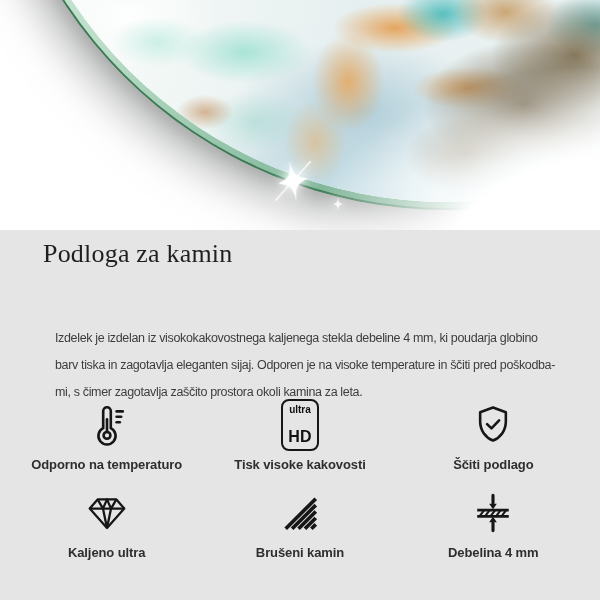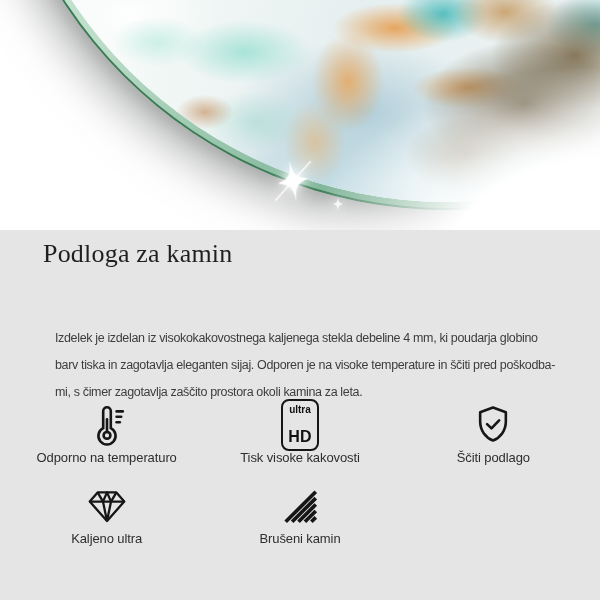--- a/index.html
+++ b/index.html
@@ -63,21 +63,21 @@
   .desc{position:absolute;left:43px;top:313px;margin:12px;color:#3d3d3d;}
   .desc span{display:block;white-space:nowrap;font-size:12.5px;letter-spacing:-.35px;line-height:27px;}
 
   
   .features{
     position:absolute;left:10px;top:400px;width:580px;
     display:grid;grid-template-columns:1fr 1fr 1fr;row-gap:16px;
   }
   .feature{display:flex;flex-direction:column;align-items:center;}
   .icon-box{height:50px;display:flex;align-items:center;justify-content:center;}
-  .feature .label{font-size:13px;color:#2e2e2e;letter-spacing:-.1px;}
+  .feature .label{margin-top:7px;font-size:13px;color:#2e2e2e;letter-spacing:-.1px;font-weight:bold;}
   .uhd{
     width:38px;height:52px;border:2.4px solid #161616;border-radius:8px;box-sizing:border-box;
     display:flex;flex-direction:column;align-items:center;justify-content:center;line-height:1;color:#111;
   }
   .uhd-small{font-size:10px;font-weight:700;}
   .uhd-big{font-size:16px;font-weight:800;letter-spacing:.2px;margin-top:14px;}
 </style>
 </head>
 <body>
 
@@ -163,15 +163,26 @@
           <path d="M4.2 20.6 20.6 4.2"></path>
           <path d="M7.7 20.6 20.6 7.7"></path>
           <path d="M11.2 20.6 20.6 11.2"></path>
           <path d="M14.7 20.6 20.6 14.7"></path>
           <path d="M18.2 20.6 20.6 18.2"></path>
         </svg>
       </div>
       <div class="label">Brušeni kamin</div>
     </div>
 
+    <div class="feature">
+      <div class="icon-box">
+        <svg width="44" height="44" viewBox="0 0 24 24" fill="none" stroke="#161616">
+          <path stroke-width="1.5" d="M3.4 10.4h17.2M3.4 13.8h17.2"></path>
+          <path stroke-width="1.1" d="M4.8 13.6l2.3-3M7.8 13.6l2.3-3M10.8 13.6l2.3-3M13.8 13.6l2.3-3M16.8 13.6l2.3-3"></path>
+          <path stroke-width="1.7" stroke-linecap="round" d="M12 2.4v4.2M12 21.6v-4.2"></path>
+          <path fill="#161616" stroke="none" d="M12 9.9 9.9 6.9h4.2ZM12 14.1 9.9 17.1h4.2Z"></path>
+        </svg>
+      </div>
+      <div class="label">Debelina 4 mm</div>
+    </div>
 
   </div>
 </div>
 
 </body></html>

